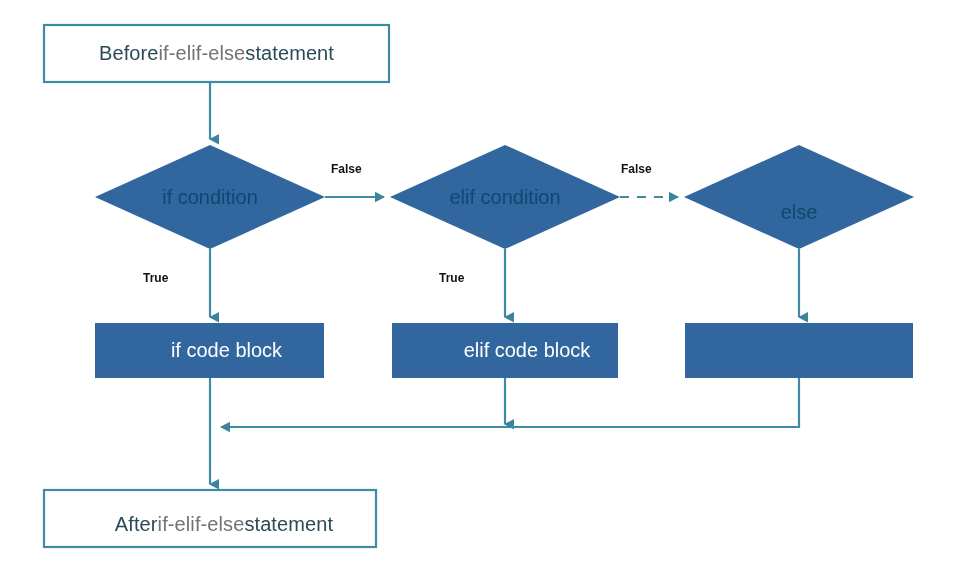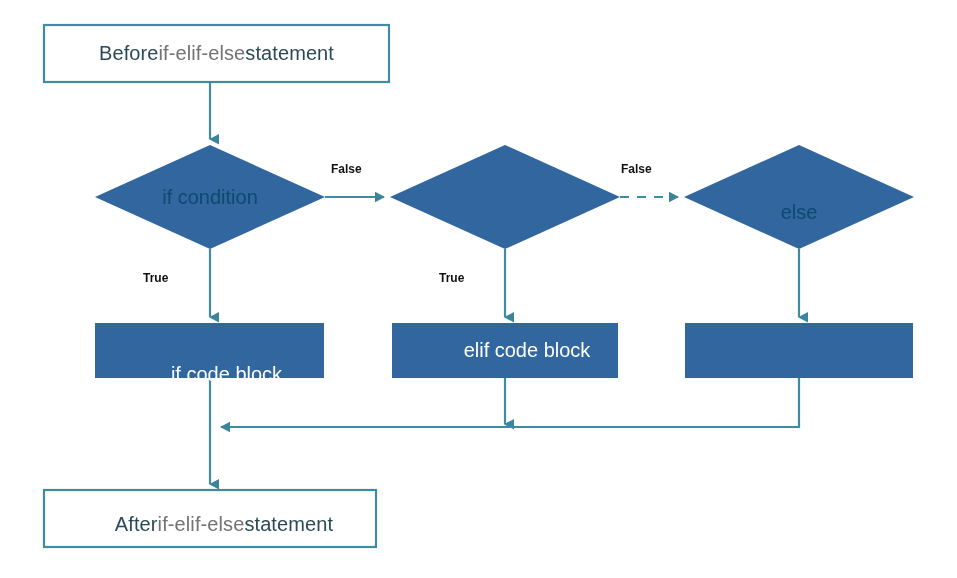--- a/index.html
+++ b/index.html
@@ -109,24 +109,25 @@
   </svg>
 
   <div class="node-text stmt-box-label" style="left:44px; top:25px; width:345px; height:57px;">
     <span>Before </span>
       <span class="hl">if-elif-else</span>
       <span> statement</span>
   </div>
 
   <div class="node-text diamond-label" style="left:95px; top:170px; width:230px; height:54px;">if condition</div>
 
+  <div class="node-text diamond-label" style="left:390px; top:170px; width:230px; height:54px;">elif condition</div>
 
   <div class="node-text diamond-label" style="left:684px; top:185px; width:230px; height:54px;">else</div>
 
-  <div class="node-text block-label" style="left:95px; top:323px; width:263px; height:55px;margin-top:24px;">if code block</div>
+  <div class="node-text block-label" style="left:95px; top:323px; width:263px; height:55px;">if code block</div>
 
   <div class="node-text block-label" style="left:392px; top:323px; width:270px; height:55px;">elif code block</div>
 
 
   <div class="edge-label" style="left:331px; top:162px;">False</div>
 
   <div class="edge-label" style="left:143px; top:271px;">True</div>
 
   <div class="edge-label" style="left:621px; top:162px;">False</div>
 

